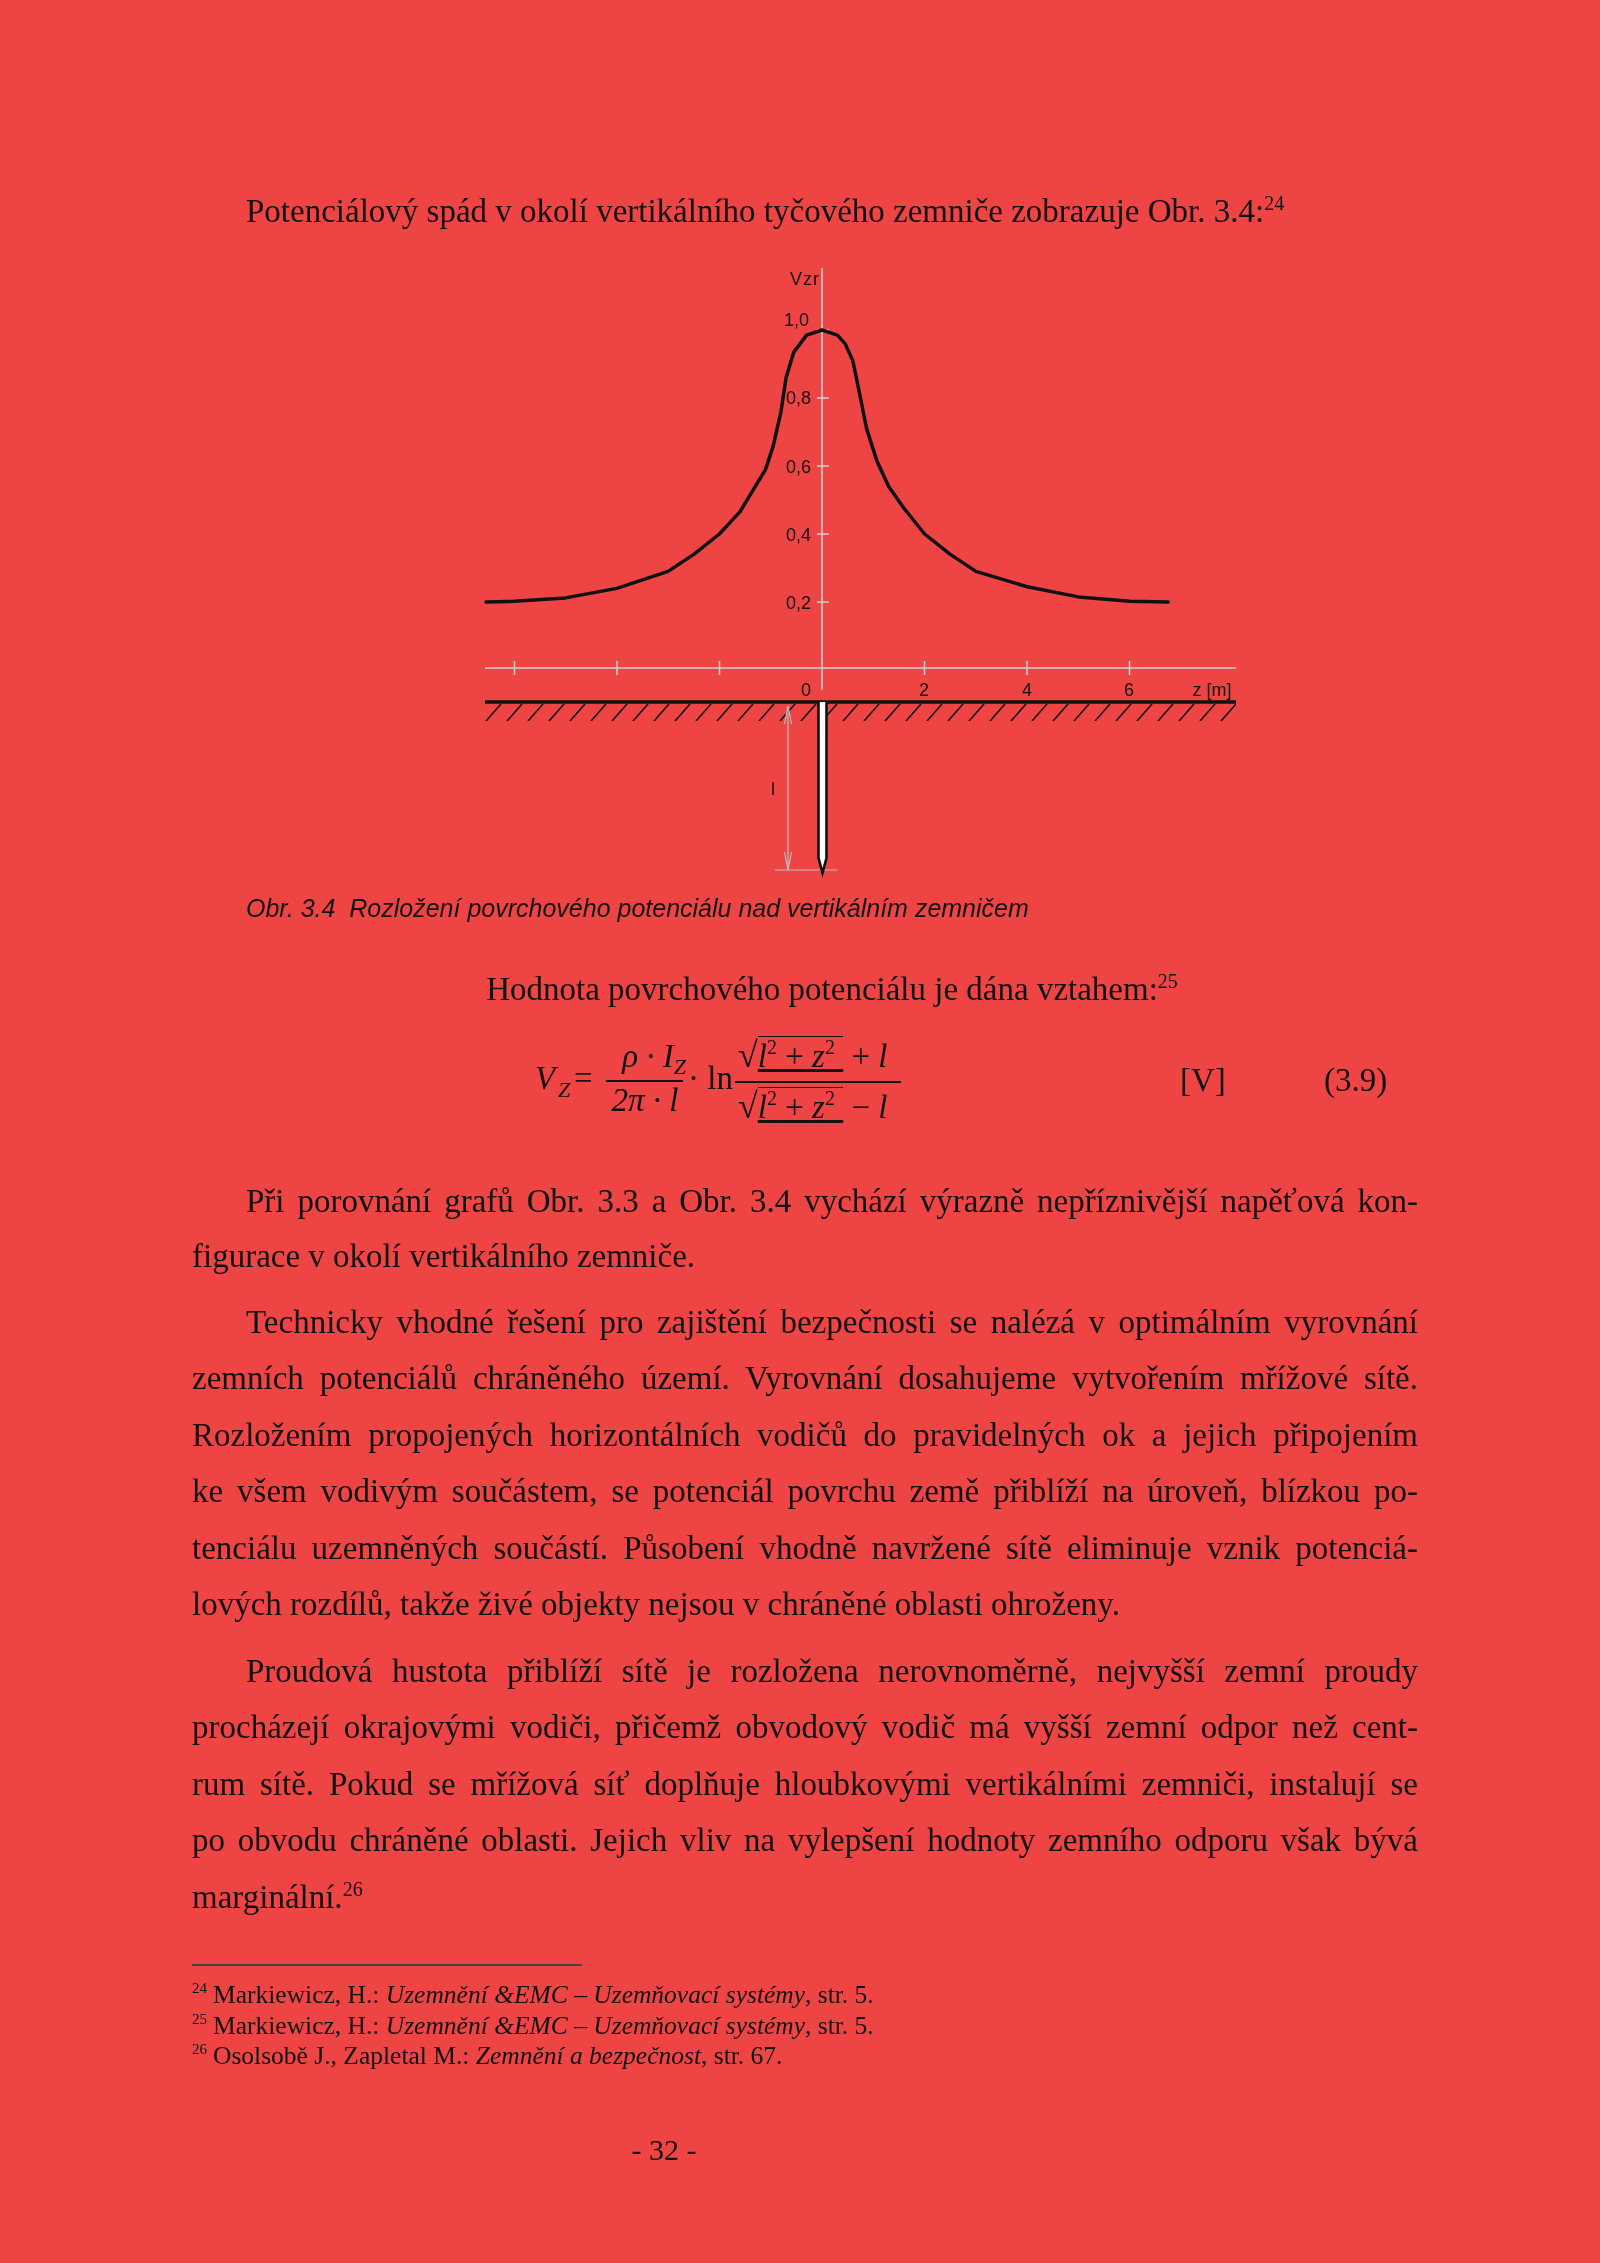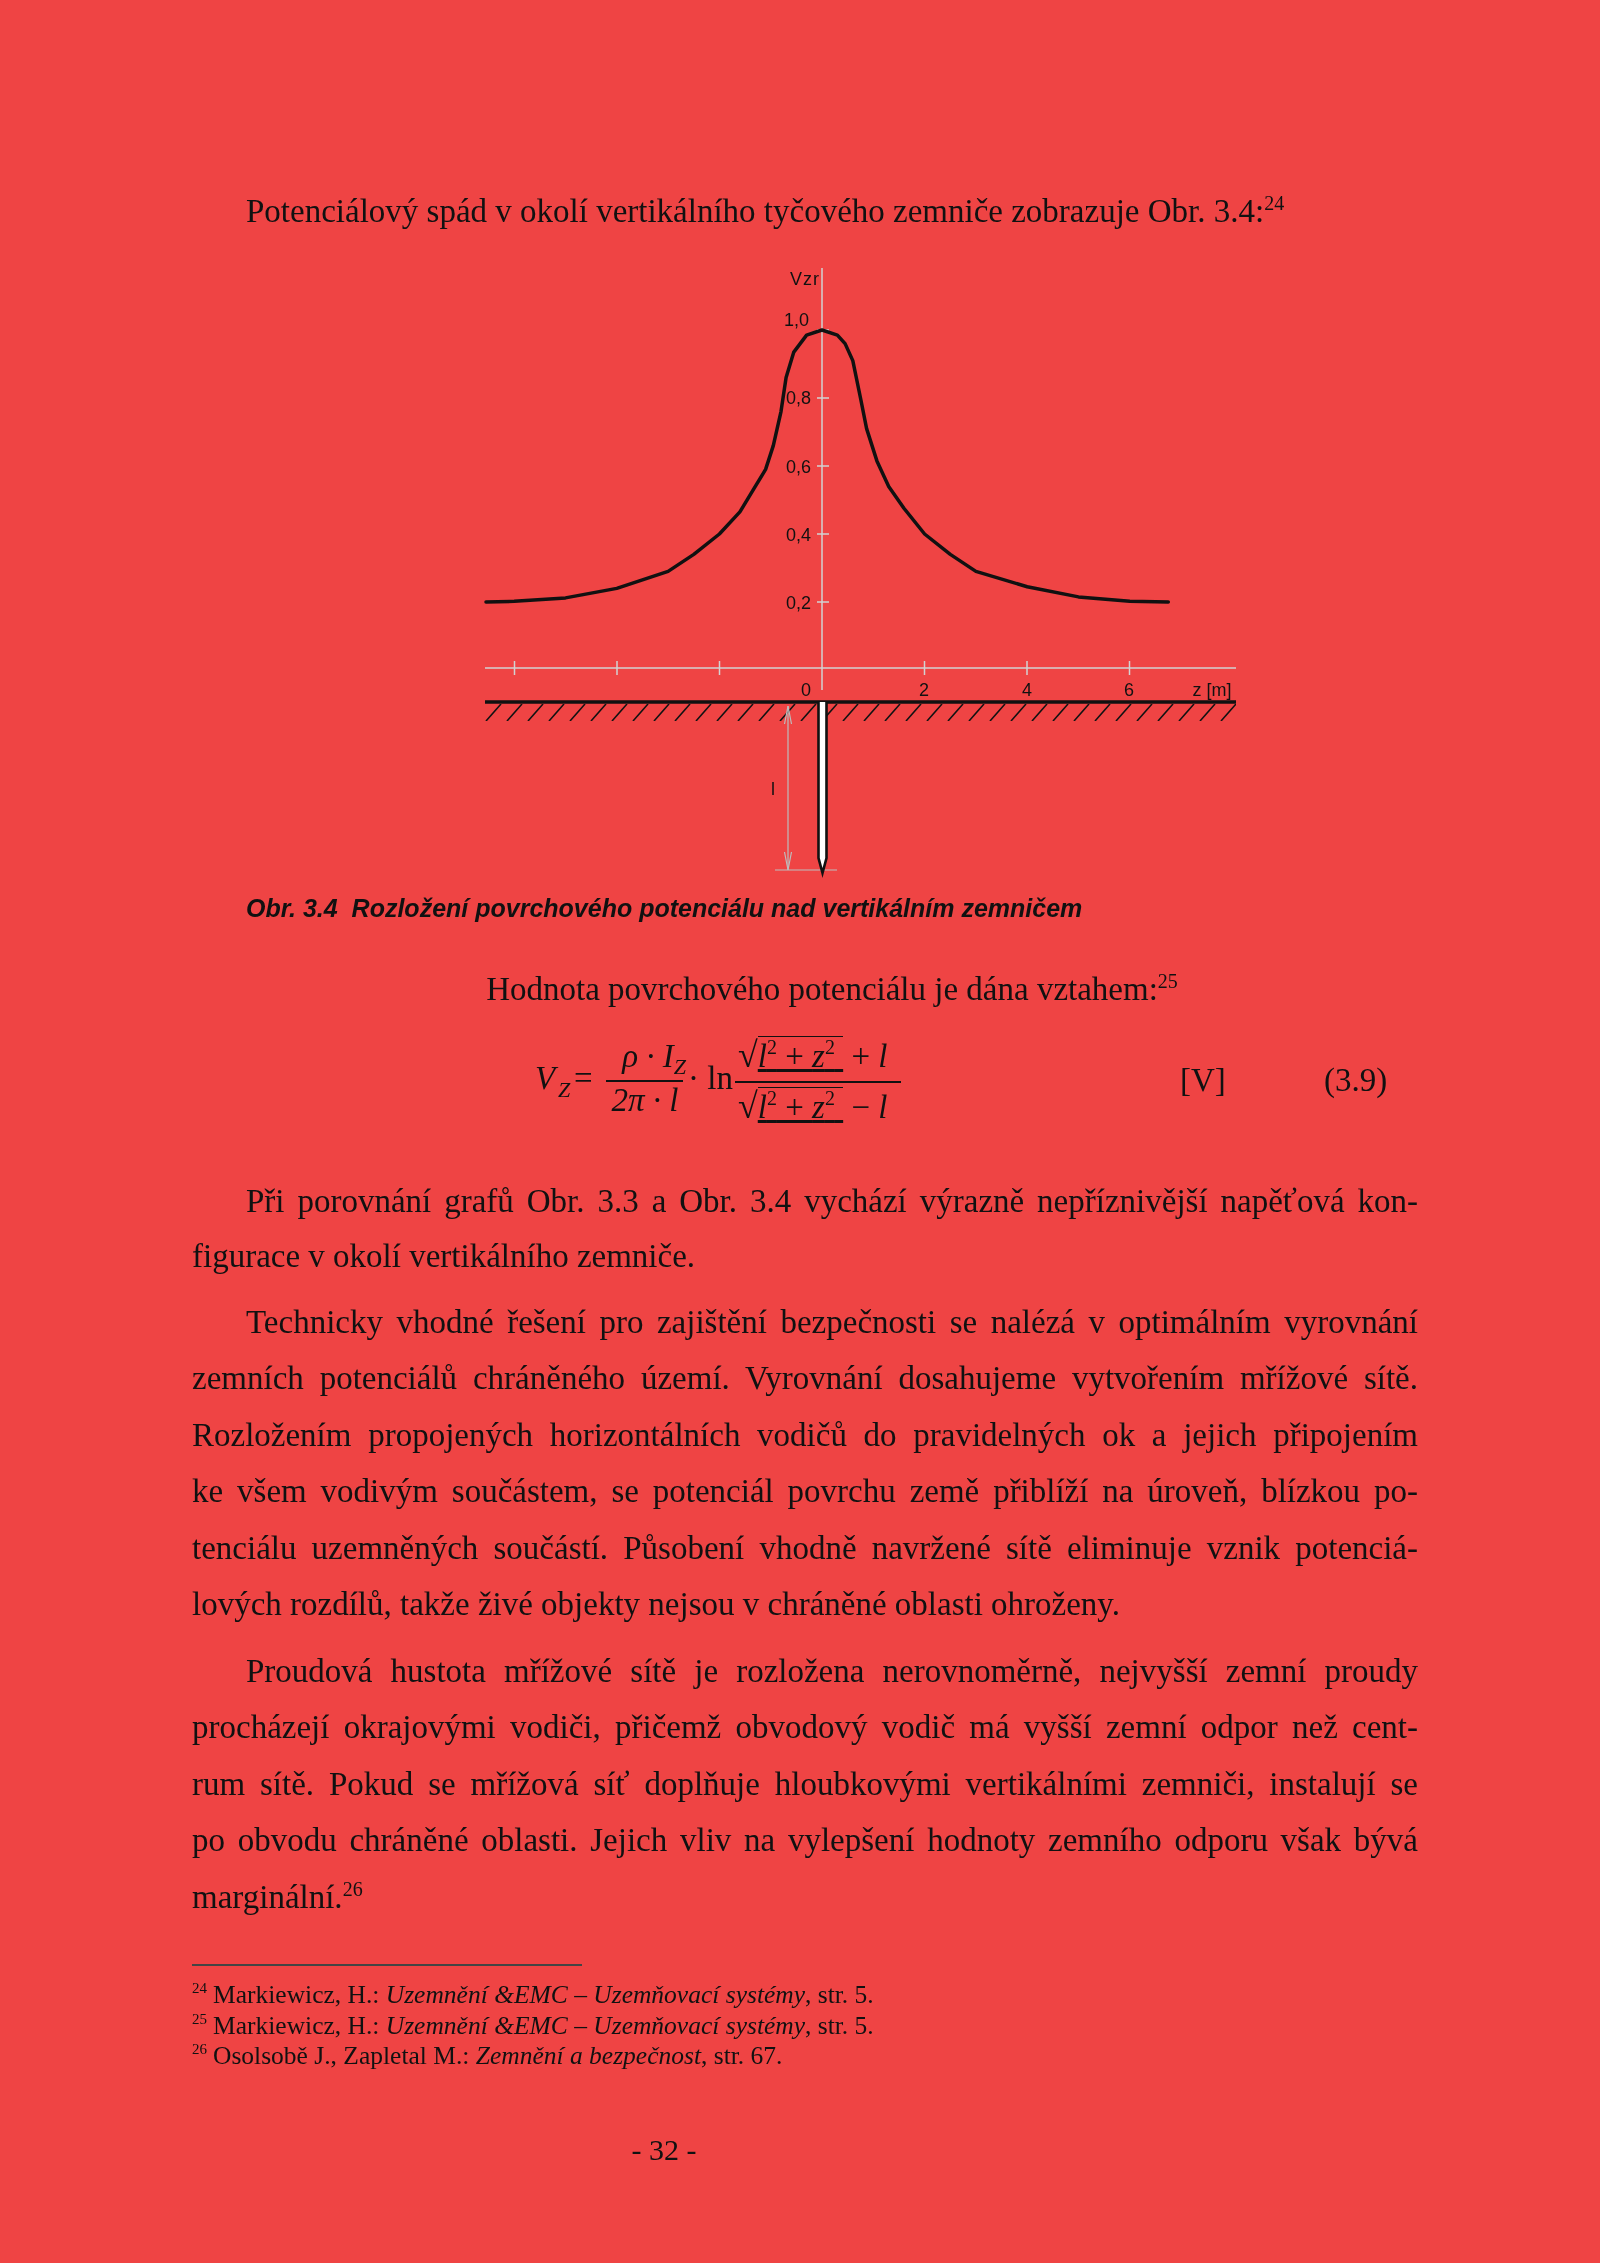--- a/index.html
+++ b/index.html
@@ -8,21 +8,21 @@
     overflow: hidden; color: #111111; font-family: "Liberation Serif", serif;
   }
   .ln { position: absolute; font-size: 33px; line-height: 56px; height: 56px; }
   .full { left: 192px; width: 1226px; }
   .ind { left: 246px; width: 1172px; }
   .just { text-align: justify; text-align-last: justify; }
   .ref { font-size: 20px; vertical-align: 12px; line-height: 0; }
 
   .caption {
     position: absolute; left: 246px; top: 893px;
-    font-family: "Liberation Sans", sans-serif; font-weight: bold; font-style: italic;
+    font-family: "Liberation Sans", sans-serif; font-weight: normal; font-style: italic;
     font-size: 25px; line-height: 30px; white-space: pre; color: #111; text-align: center;
   }
 
   
   .eq { position: absolute; font-size: 33px; line-height: 33px; white-space: nowrap; }
   .eq i { font-style: italic; }
   .eq .sub { font-size: 22px; font-style: italic; vertical-align: -7px; line-height: 0; }
   .eq .exp { font-size: 20px; vertical-align: 13px; line-height: 0; }
   .eq .rad { border-top: 1.6px solid #111; padding-top: 1px; text-decoration: underline; }
   .eq .radsign { font-size: 36px; }
@@ -130,21 +130,21 @@
   <div>
     <div class="ln ind just" style="top:1294px;">Technicky vhodné řešení pro zajištění bezpečnosti se nalézá v optimálním vyrovnání</div>
     <div class="ln full just" style="top:1350px;">zemních potenciálů chráněného území. Vyrovnání dosahujeme vytvořením mřížové sítě.</div>
     <div class="ln full just" style="top:1407px;">Rozložením propojených horizontálních vodičů do pravidelných ok a jejich připojením</div>
     <div class="ln full just" style="top:1463px;">ke všem vodivým součástem, se potenciál povrchu země  přiblíží na úroveň, blízkou po-</div>
     <div class="ln full just" style="top:1520px;">tenciálu uzemněných součástí. Působení vhodně navržené sítě eliminuje vznik potenciá-</div>
     <div class="ln full" style="top:1576px;">lových rozdílů, takže živé objekty nejsou v chráněné oblasti ohroženy.</div>
   </div>
 
   <div>
-    <div class="ln ind just" style="top:1643px;">Proudová hustota mřížové sítě je rozložena nerovnoměrně, nejvyšší zemní proudy</div>
+    <div class="ln ind just" style="top:1643px;">Proudová hustota přiblíží sítě je rozložena nerovnoměrně, nejvyšší zemní proudy</div>
     <div class="ln full just" style="top:1699px;">procházejí okrajovými vodiči, přičemž obvodový vodič má vyšší zemní odpor než cent-</div>
     <div class="ln full just" style="top:1756px;">rum sítě. Pokud se mřížová síť doplňuje hloubkovými vertikálními zemniči, instalují se</div>
     <div class="ln full just" style="top:1812px;">po obvodu chráněné oblasti. Jejich vliv na vylepšení hodnoty zemního odporu však bývá</div>
     <div class="ln full" style="top:1869px;"><span>marginální.</span><span class="ref">26</span></div>
   </div>
 
   <div class="fn-rule"></div>
   <div class="footnotes">
     <div class="fn"><span class="fnnum">24</span><span>Markiewicz, H.: </span><i>Uzemnění &amp;EMC – Uzemňovací systémy</i><span>, str. 5.</span></div>
     <div class="fn"><span class="fnnum">25</span><span>Markiewicz, H.: </span><i>Uzemnění &amp;EMC – Uzemňovací systémy</i><span>, str. 5.</span></div>

